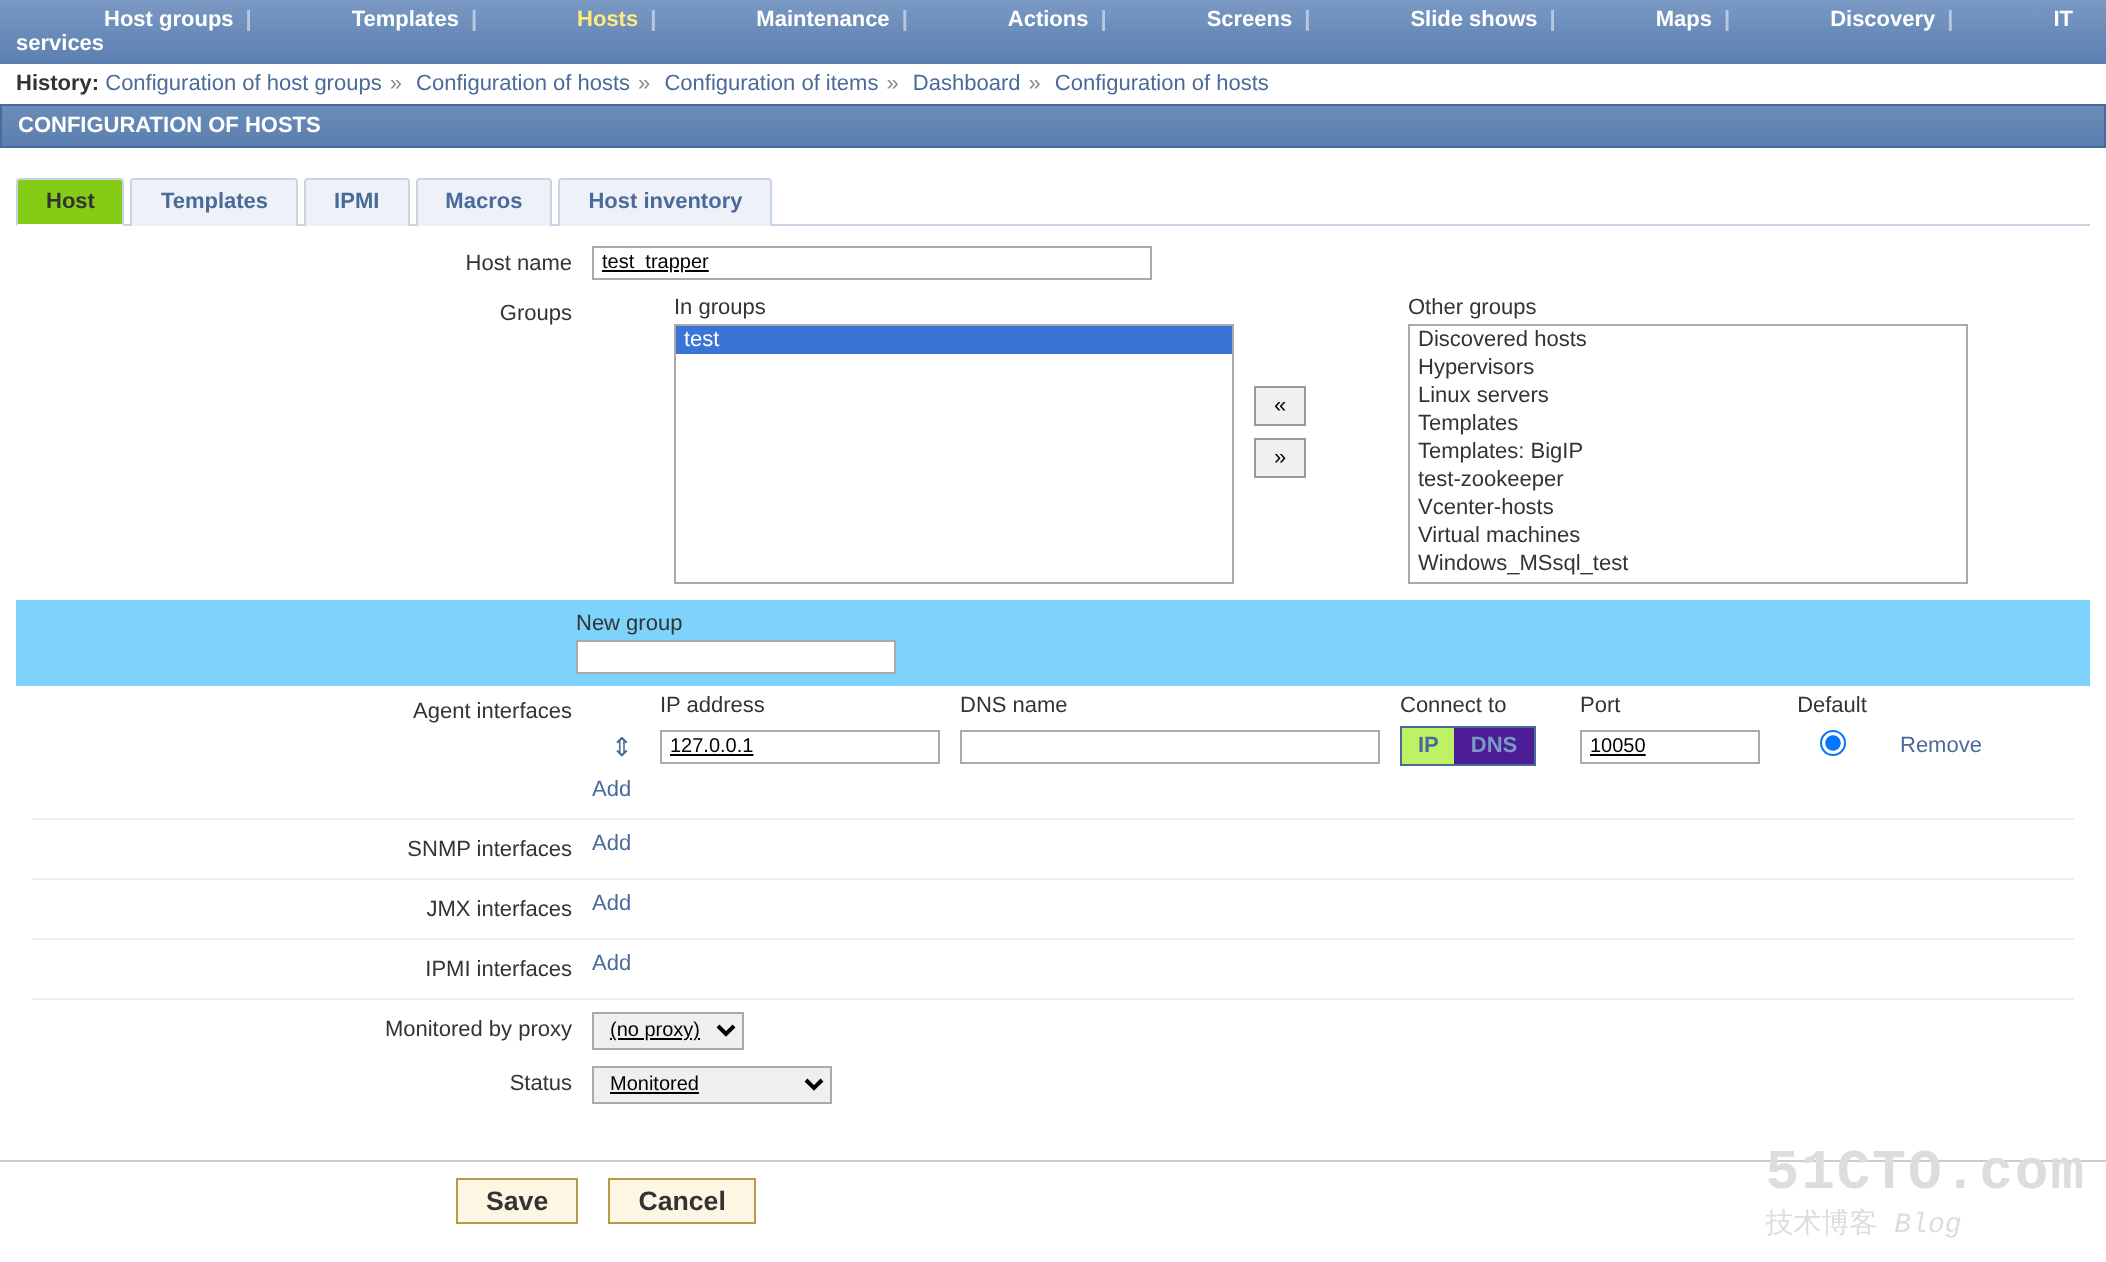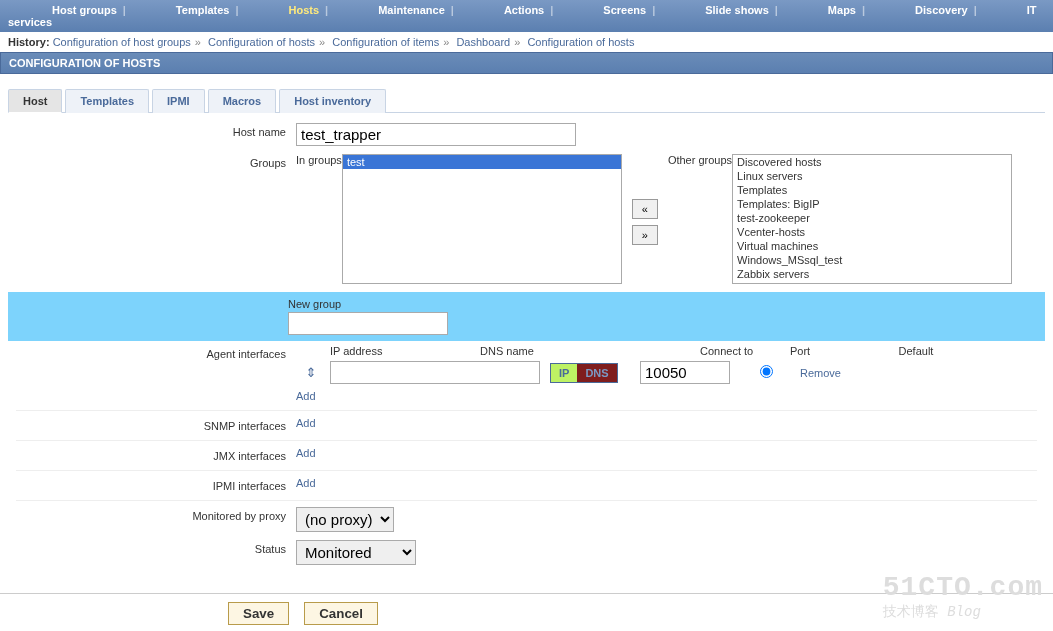--- a/index.html
+++ b/index.html
@@ -8,29 +8,29 @@
 .topnav span.item { cursor: pointer; padding-left: 44px; }
 .topnav span.sep { margin: 0 6px; color: #b8c8de; }
 .topnav span.active { color: #ffea7c; }
 .history { padding: 4px 8px; font-size: 11px; color: #333; }
 .history a { color: #4a6a9a; text-decoration: none; }
 .history .arr { color: #888; margin: 0 4px; }
 .titlebar { background: linear-gradient(#6a8cb8, #5b7fb0); color: #fff; font-weight: bold; padding: 4px 8px; font-size: 11px; border: 1px solid #4a6a9a; }
 .tabs-wrap { padding: 14px 8px 0 8px; }
 .tabs { display: flex; gap: 3px; border-bottom: 1px solid #c8d4e4; }
 .tab { padding: 5px 14px; background: #eef2f8; border: 1px solid #c8d4e4; border-bottom: none; color: #4a6a9a; font-weight: bold; cursor: pointer; position: relative; top: 1px; border-radius: 2px 2px 0 0; }
-.tab.active { background: #e5e5e5; border-bottom: 1px solid #fff; color: #333; }
+.tab.active { background: #84cc16; border-bottom: 1px solid #fff; color: #333; }
 .form-body { padding: 10px 8px; }
 .row { display: flex; align-items: flex-start; margin-bottom: 8px; }
 .lbl { width: 280px; text-align: right; padding-right: 10px; padding-top: 3px; color: #333; }
 .ctl { flex: 1; }
-input[type=text], select { font-family: inherit; font-size: 15px; padding: 2px 4px; border: 1px solid #aaa; }
+input[type=text], select { font-family: inherit; font-size: 10px; padding: 2px 4px; border: 1px solid #aaa; text-decoration: underline; }
 input.wide { width: 280px; }
 .groups-area { display: flex; gap: 10px; align-items: flex-start; }
-.group-col { display: flex; flex-direction: row; }
+.group-col { display: flex; flex-direction: column; margin-left: 41px; }
 .group-header { font-size: 11px; margin-bottom: 2px; }
 .listbox { width: 280px; height: 130px; border: 1px solid #aaa; font-family: inherit; font-size: 11px; overflow-y: scroll; background: #fff; }
 .listbox .opt { padding: 1px 4px; cursor: default; }
 .listbox .opt.sel { background: #3a75d6; color: #fff; }
 .move-btns { display: flex; flex-direction: column; gap: 6px; margin-top: 45px; }
 .move-btns button { width: 26px; height: 20px; border: 1px solid #999; background: #f0f0f0; cursor: pointer; font-size: 11px; }
 .greenband { background: #7dd3fc; padding: 6px 0; margin: 4px -8px; }
 .greenband .row { margin-bottom: 0; }
 .iface-header { display: flex; font-size: 11px; }
 .iface-header .cell, .iface-row .cell { padding: 0 4px; }
@@ -41,21 +41,21 @@
 .c-conn { width: 90px; }
 .c-port { width: 100px; }
 .c-def { width: 60px; text-align: center; }
 .c-rem { width: 80px; }
 .input-ip { width: 140px; }
 .input-dns { width: 210px; }
 .input-port { width: 90px; }
 .conn-toggle { display: inline-flex; border: 1px solid #4a6a9a; }
 .conn-toggle span { padding: 3px 8px; font-weight: bold; cursor: pointer; }
 .conn-toggle span.on { background: #bef264; color: #4a6a9a; }
-.conn-toggle span.off { background: #7f1d1d; color: #7a99c4; }
+.conn-toggle span.off { background: #4c1d95; color: #7a99c4; }
 .link { color: #4a6a9a; cursor: pointer; }
 .drag-icon { color: #4a6a9a; font-size: 13px; cursor: move; }
 .footer { border-top: 1px solid #ccc; padding: 8px; margin-top: 10px; }
 .btn { border: 1px solid #b89b4a; background: #fdf6e3; padding: 3px 14px; font-weight: bold; color: #333; cursor: pointer; margin-left: 220px; }
 .btn2 { border: 1px solid #b89b4a; background: #fdf6e3; padding: 3px 14px; font-weight: bold; color: #333; cursor: pointer; margin-left: 12px; }
 .watermark { position: fixed; right: 10px; bottom: 10px; color: #ddd; font-family: Liberation Mono, monospace; text-align: left; pointer-events: none; }
 .watermark .big { font-size: 28px; font-weight: bold; letter-spacing: 1px; }
 .watermark .sm { font-size: 14px; }
 hr.sep { border: none; border-top: 1px solid #eee; margin: 6px 0; }
 </style>
@@ -99,20 +99,21 @@
               </div>
           </div>
           <div class="move-btns">
             <button>«</button>
             <button>»</button>
           </div>
           <div class="group-col">
             <div class="group-header">Other groups</div>
             <div class="listbox" id="othergroups">
                 <div class="opt">Discovered hosts</div>
+                <div class="opt">Hypervisors</div>
                 <div class="opt">Linux servers</div>
                 <div class="opt">Templates</div>
                 <div class="opt">Templates: BigIP</div>
                 <div class="opt">test-zookeeper</div>
                 <div class="opt">Vcenter-hosts</div>
                 <div class="opt">Virtual machines</div>
                 <div class="opt">Windows_MSsql_test</div>
                 <div class="opt">Zabbix servers</div>
               </div>
           </div>
@@ -137,20 +138,21 @@
           <div class="cell c-drag"></div>
           <div class="cell c-ip">IP address</div>
           <div class="cell c-dns">DNS name</div>
           <div class="cell c-conn">Connect to</div>
           <div class="cell c-port">Port</div>
           <div class="cell c-def">Default</div>
           <div class="cell c-rem"></div>
         </div>
         <div class="iface-row">
           <div class="cell c-drag"><span class="drag-icon">⇕</span></div>
+          <div class="cell c-ip"><input type="text" class="input-ip" value="127.0.0.1" style=""></div>
           <div class="cell c-dns"><input type="text" class="input-dns" value="" style=""></div>
           <div class="cell c-conn">
             <span class="conn-toggle">
               <span class="on">IP</span>
               <span class="off">DNS</span>
             </span>
           </div>
           <div class="cell c-port"><input type="text" class="input-port" value="10050" style=""></div>
           <div class="cell c-def"><input type="radio" checked="" style=""></div>
           <div class="cell c-rem"><span class="link">Remove</span></div>

